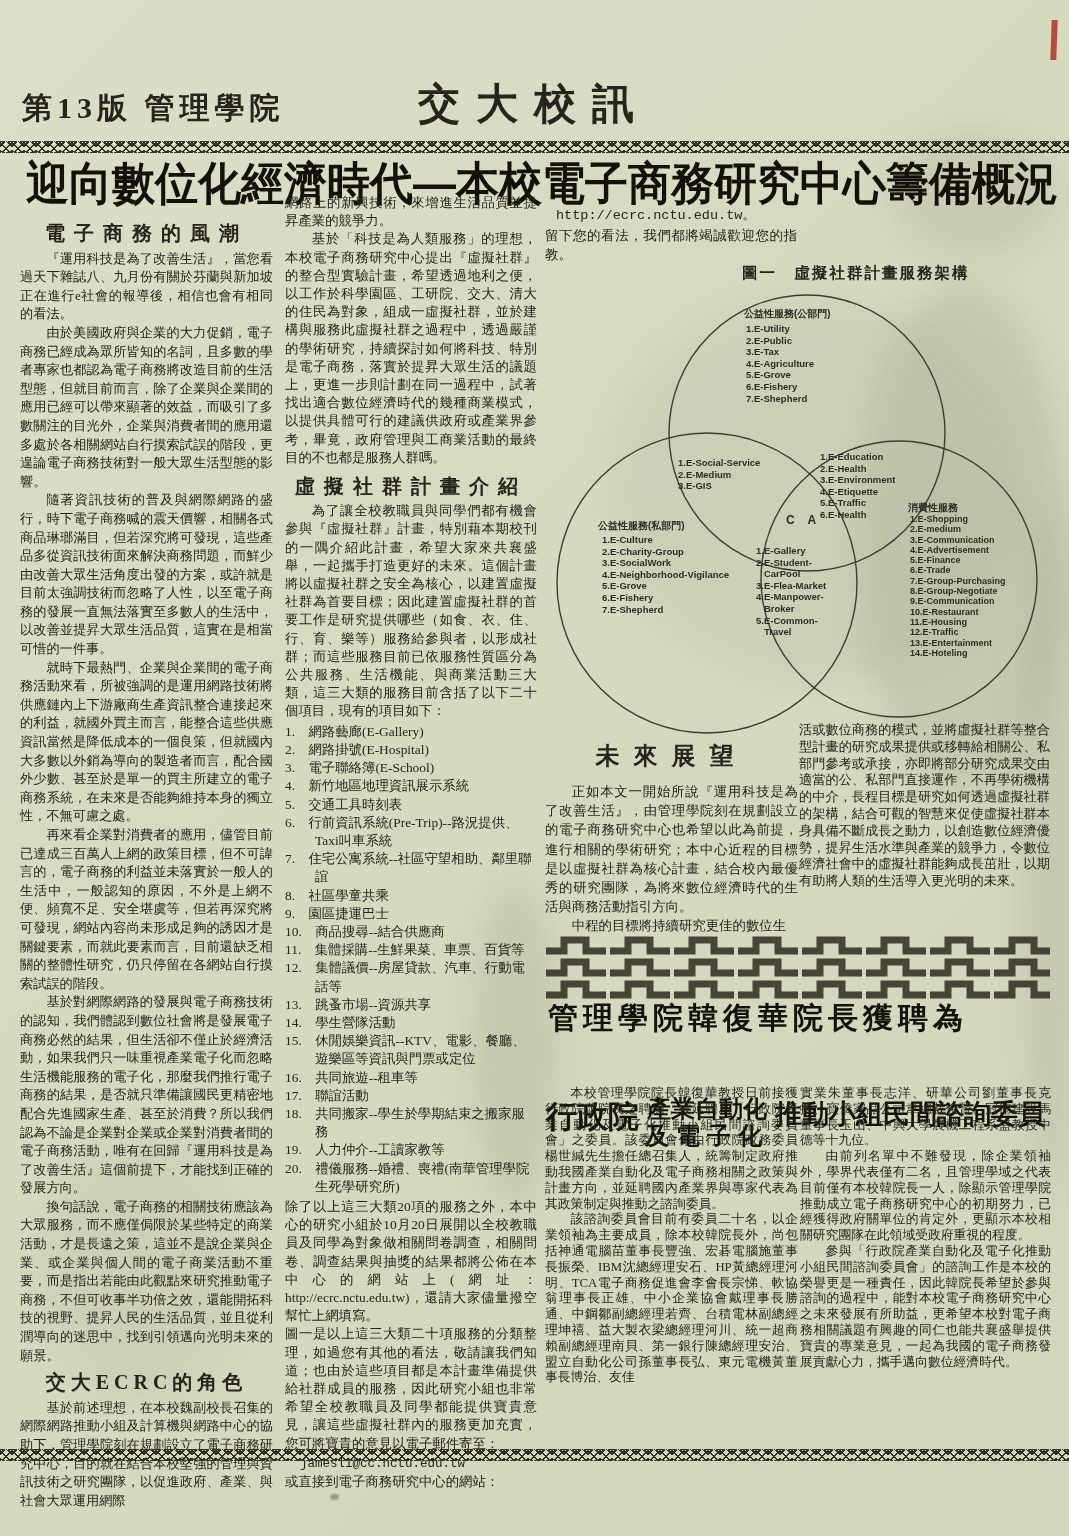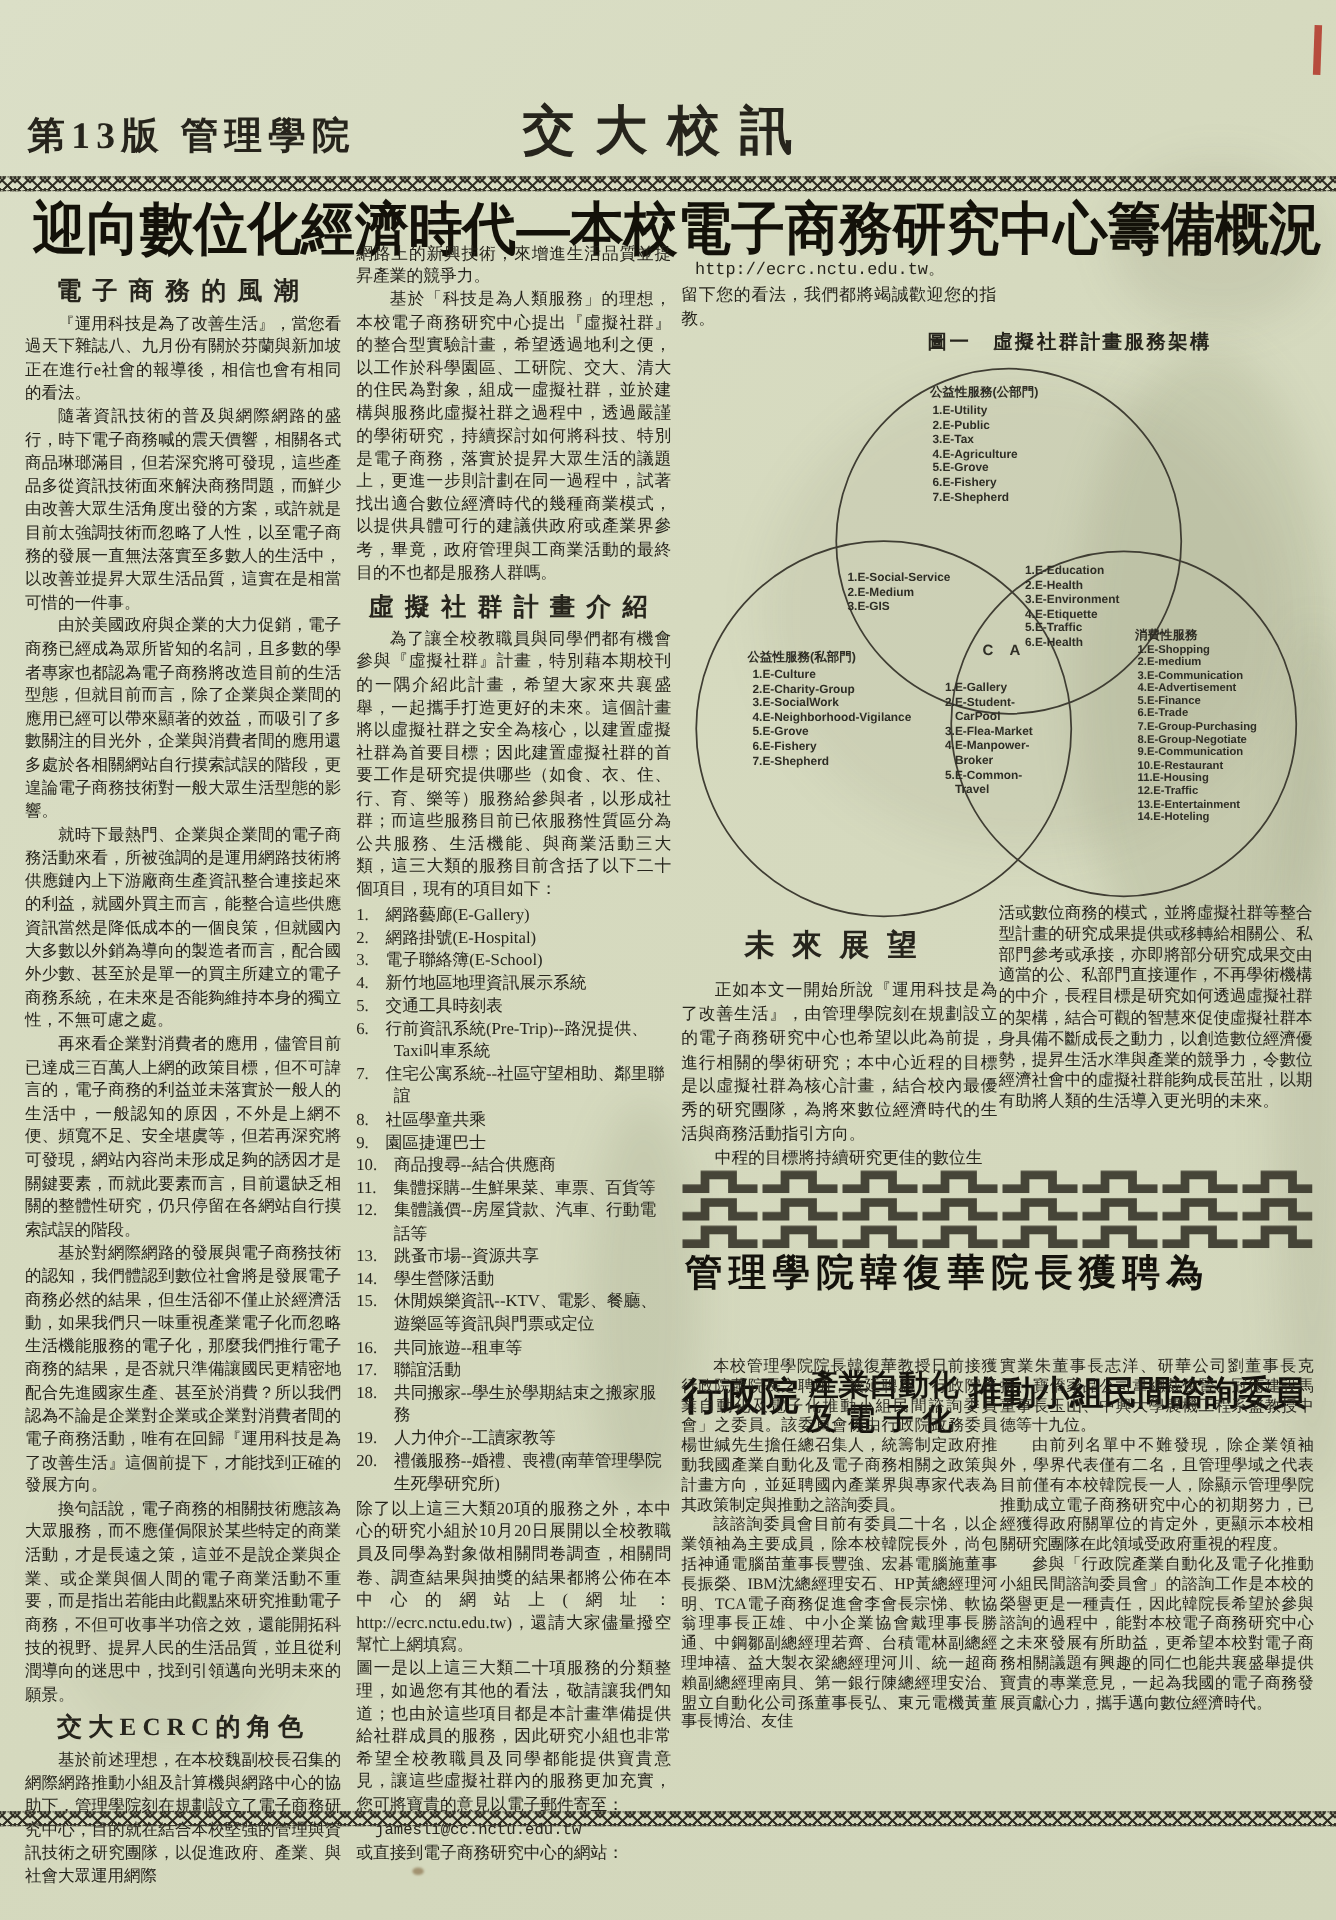--- a/index.html
+++ b/index.html
@@ -95,22 +95,22 @@
 
   <div class="edition">第13版 管理學院</div>
   <div class="masthead">交大校訊</div>
   <div class="orn orn-top"></div>
 
   <div class="headline">迎向數位化經濟時代—本校電子商務研究中心籌備概況</div>
 
   <div class="col col1">
     <div class="sec-heading">電子商務的風潮</div>
     <p>『運用科技是為了改善生活』，當您看過天下雜誌八、九月份有關於芬蘭與新加坡正在進行e社會的報導後，相信也會有相同的看法。</p>
+    <p>由於美國政府與企業的大力促銷，電子商務已經成為眾所皆知的名詞，且多數的學者專家也都認為電子商務將改造目前的生活型態，但就目前而言，除了企業與企業間的應用已經可以帶來顯著的效益，而吸引了多數關注的目光外，企業與消費者間的應用還多處於各相關網站自行摸索試誤的階段，更遑論電子商務技術對一般大眾生活型態的影響。</p>
     <p>隨著資訊技術的普及與網際網路的盛行，時下電子商務喊的震天價響，相關各式商品琳瑯滿目，但若深究將可發現，這些產品多從資訊技術面來解決商務問題，而鮮少由改善大眾生活角度出發的方案，或許就是目前太強調技術而忽略了人性，以至電子商務的發展一直無法落實至多數人的生活中，以改善並提昇大眾生活品質，這實在是相當可惜的一件事。</p>
-    <p>由於美國政府與企業的大力促銷，電子商務已經成為眾所皆知的名詞，且多數的學者專家也都認為電子商務將改造目前的生活型態，但就目前而言，除了企業與企業間的應用已經可以帶來顯著的效益，而吸引了多數關注的目光外，企業與消費者間的應用還多處於各相關網站自行摸索試誤的階段，更遑論電子商務技術對一般大眾生活型態的影響。</p>
     <p>就時下最熱門、企業與企業間的電子商務活動來看，所被強調的是運用網路技術將供應鏈內上下游廠商生產資訊整合連接起來的利益，就國外買主而言，能整合這些供應資訊當然是降低成本的一個良策，但就國內大多數以外銷為導向的製造者而言，配合國外少數、甚至於是單一的買主所建立的電子商務系統，在未來是否能夠維持本身的獨立性，不無可慮之處。</p>
     <p>再來看企業對消費者的應用，儘管目前已達成三百萬人上網的政策目標，但不可諱言的，電子商務的利益並未落實於一般人的生活中，一般認知的原因，不外是上網不便、頻寬不足、安全堪虞等，但若再深究將可發現，網站內容尚未形成足夠的誘因才是關鍵要素，而就此要素而言，目前還缺乏相關的整體性研究，仍只停留在各網站自行摸索試誤的階段。</p>
     <p>基於對網際網路的發展與電子商務技術的認知，我們體認到數位社會將是發展電子商務必然的結果，但生活卻不僅止於經濟活動，如果我們只一味重視產業電子化而忽略生活機能服務的電子化，那麼我們推行電子商務的結果，是否就只準備讓國民更精密地配合先進國家生產、甚至於消費？所以我們認為不論是企業對企業或企業對消費者間的電子商務活動，唯有在回歸『運用科技是為了改善生活』這個前提下，才能找到正確的發展方向。</p>
     <p>換句話說，電子商務的相關技術應該為大眾服務，而不應僅侷限於某些特定的商業活動，才是長遠之策，這並不是說企業與企業、或企業與個人間的電子商業活動不重要，而是指出若能由此觀點來研究推動電子商務，不但可收事半功倍之效，還能開拓科技的視野、提昇人民的生活品質，並且從利潤導向的迷思中，找到引領邁向光明未來的願景。</p>
     <div class="sec-heading latin" style="margin-top:8px !important;">交大ECRC的角色</div>
     <p>基於前述理想，在本校魏副校長召集的網際網路推動小組及計算機與網路中心的協助下，管理學院刻在規劃設立了電子商務研究中心，目的就在結合本校堅強的管理與資訊技術之研究團隊，以促進政府、產業、與社會大眾運用網際</p>
   </div>
 
   <div class="col col2">
     <p class="noind">網路上的新興技術，來增進生活品質並提昇產業的競爭力。</p>

